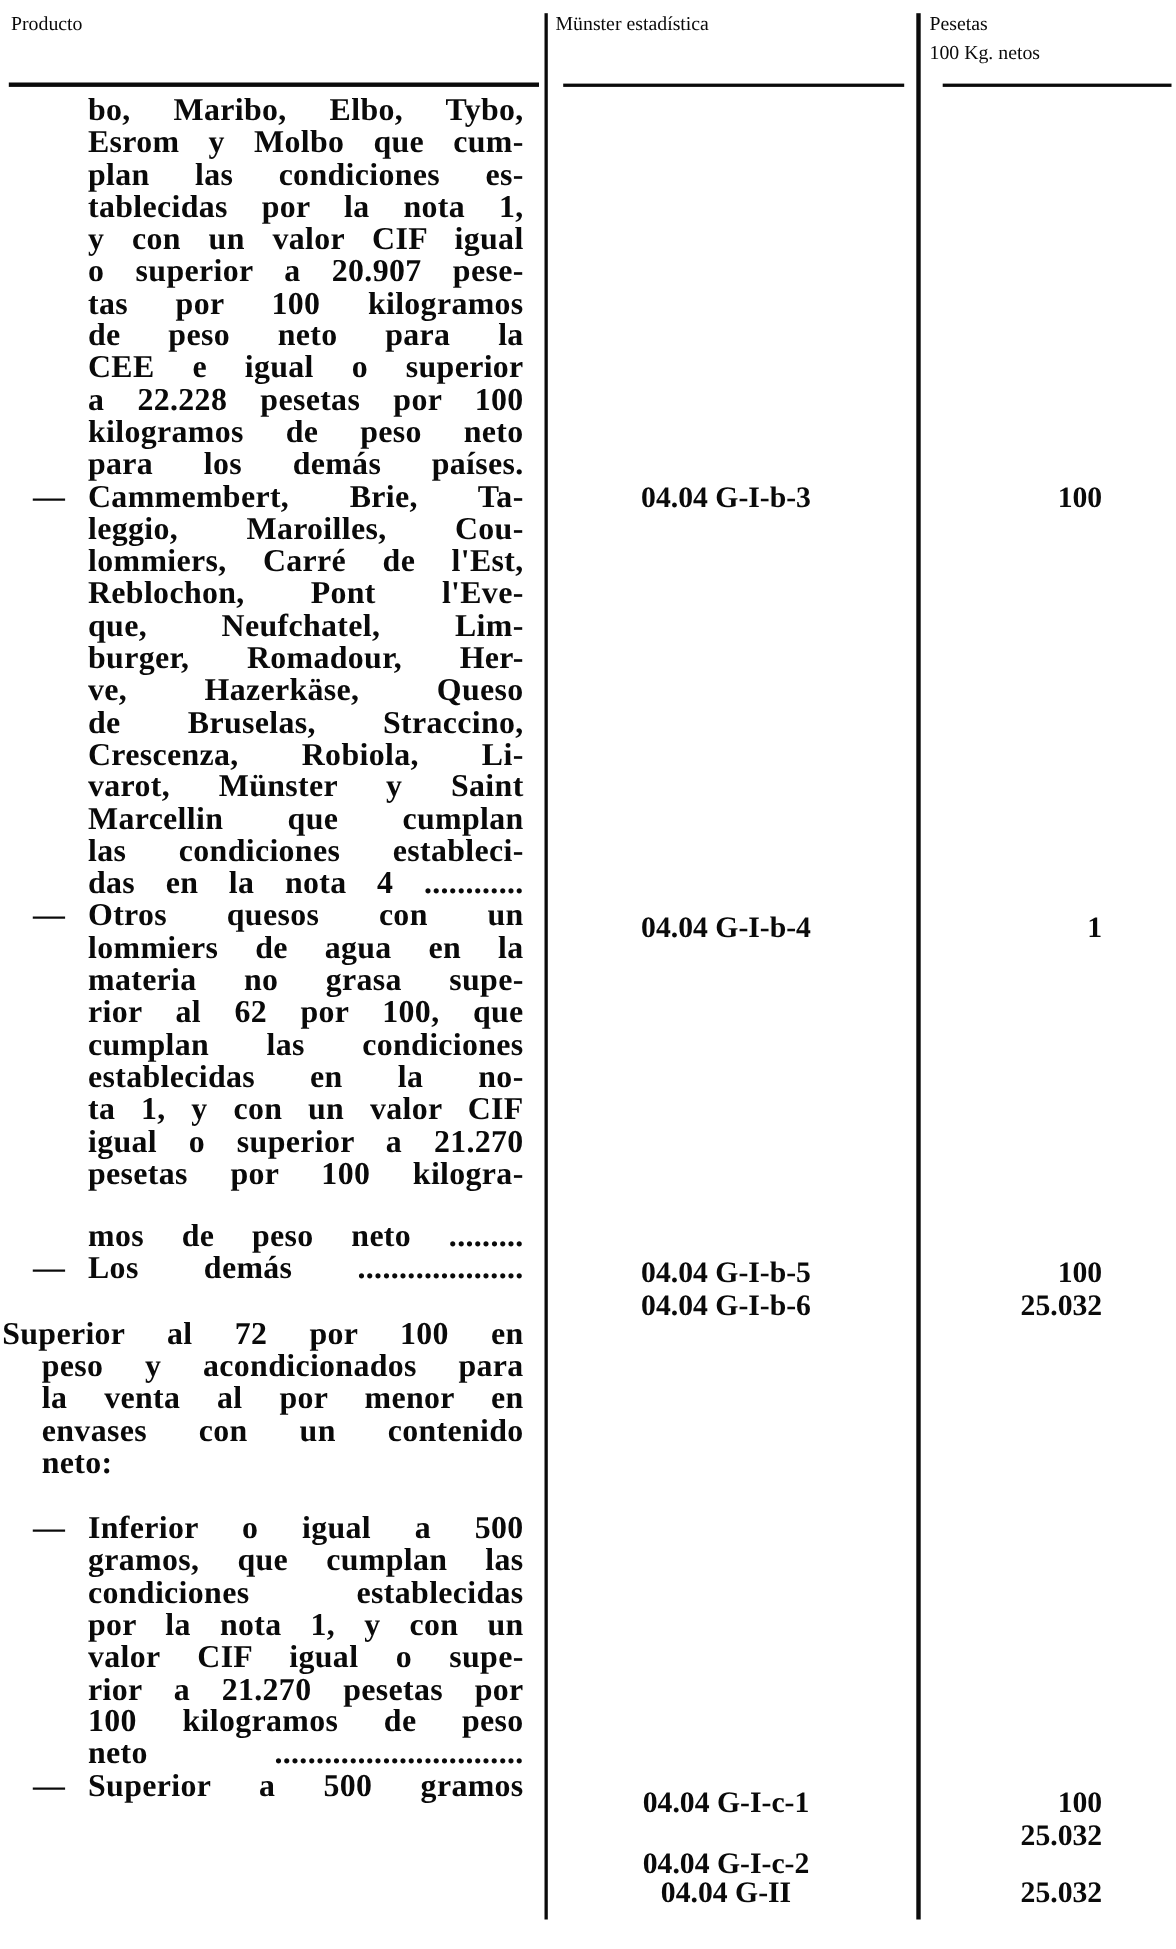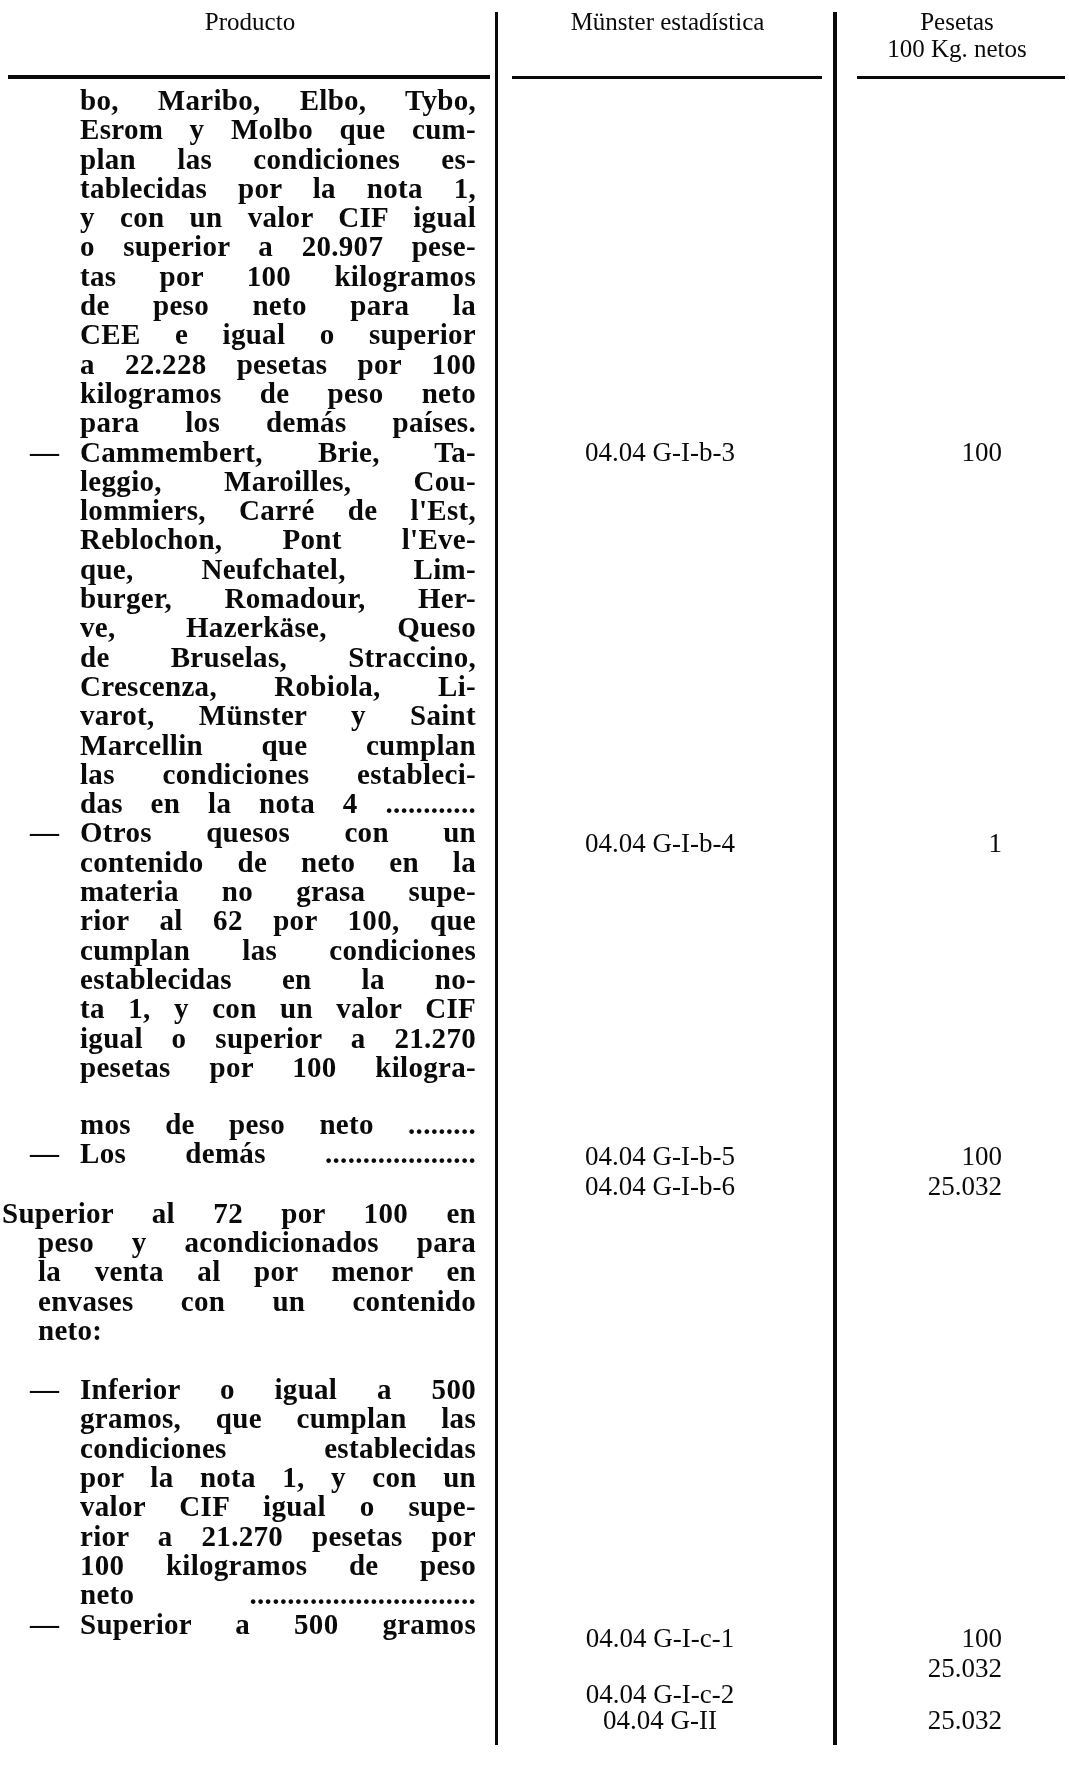--- a/index.html
+++ b/index.html
@@ -1,30 +1,30 @@
 <!DOCTYPE html>
 <html><head>
 <meta charset="utf-8">
 <style>
   html, body { margin: 0; padding: 0; background: #ffffff; }
   body { width: 1069px; height: 1772px; position: relative; overflow: hidden;
          font-family: "Liberation Serif", "DejaVu Serif", serif; color: #0a0a0a; }
-  .hdr { position: absolute; font-size: 25px; text-align: center; line-height: 27px; }
+  .hdr { position: absolute; font-size: 18px; text-align: left; line-height: 27px; }
   .rule-h { position: absolute; height: 4px; background: #0a0a0a; }
   .rule-v { position: absolute; width: 4px; background: #0a0a0a; }
   .prod { position: absolute; left: 0; top: 86px; width: 476px; font-size: 29px; line-height: 29.3px; font-weight: bold; letter-spacing: 0.3px; }
   .line { display: block; white-space: nowrap; text-align: justify; text-align-last: justify; }
   .line.last { text-align-last: left; }
   .ind { padding-left: 80px; }
   .dash { position: relative; padding-left: 80px; }
   .dash .d { position: absolute; left: 30px; }
   .top { padding-left: 2px; }
   .hang { padding-left: 38px; }
   .gap { height: 30px; }
-  .pos, .val { position: absolute; font-size: 27px; font-weight: normal; white-space: nowrap; line-height: 30px; }
+  .pos, .val { position: absolute; font-size: 27px; font-weight: bold; white-space: nowrap; line-height: 30px; }
   .pos { left: 510px; width: 300px; text-align: center; }
   .val { right: 67px; text-align: right; }
 </style>
 </head>
 <body>
 
 <div class="hdr" style="left:10px; top:8px; width:480px;">Producto</div>
 <div class="hdr" style="left:505px; top:8px; width:325px;">Münster estadística</div>
 <div class="hdr" style="left:845px; top:8px; width:224px;">
   <span>Pesetas</span><br>
@@ -58,21 +58,21 @@
     <span class="line ind"><span>que, Neufchatel, Lim-</span></span>
     <span class="line ind"><span>burger, Romadour, Her-</span></span>
     <span class="line ind"><span>ve, Hazerkäse, Queso</span></span>
     <span class="line ind"><span>de Bruselas, Straccino,</span></span>
     <span class="line ind"><span>Crescenza, Robiola, Li-</span></span>
     <span class="line ind"><span>varot, Münster y Saint</span></span>
     <span class="line ind"><span>Marcellin que cumplan</span></span>
     <span class="line ind"><span>las condiciones estableci-</span></span>
     <span class="line ind" style="text-align-last: justify;"><span>das en la nota 4 ............</span></span>
     <span class="line dash"><span class="d">—</span><span>Otros quesos con un</span></span>
-    <span class="line ind"><span>contenido de neto en la</span></span>
+    <span class="line ind"><span>lommiers de agua en la</span></span>
     <span class="line ind"><span>materia no grasa supe-</span></span>
     <span class="line ind"><span>rior al 62 por 100, que</span></span>
     <span class="line ind"><span>cumplan las condiciones</span></span>
     <span class="line ind"><span>establecidas en la no-</span></span>
     <span class="line ind"><span>ta 1, y con un valor CIF</span></span>
     <span class="line ind"><span>igual o superior a 21.270</span></span>
     <span class="line ind"><span>pesetas por 100 kilogra-</span></span>
     <span class="line ind" style="text-align-last: justify; margin-top: 28px;"><span>mos de peso neto .........</span></span>
     <span class="line dash" style="text-align-last: justify;"><span class="d">—</span><span>Los demás ....................</span></span>
     <span class="gap" style="display: block;"></span>

